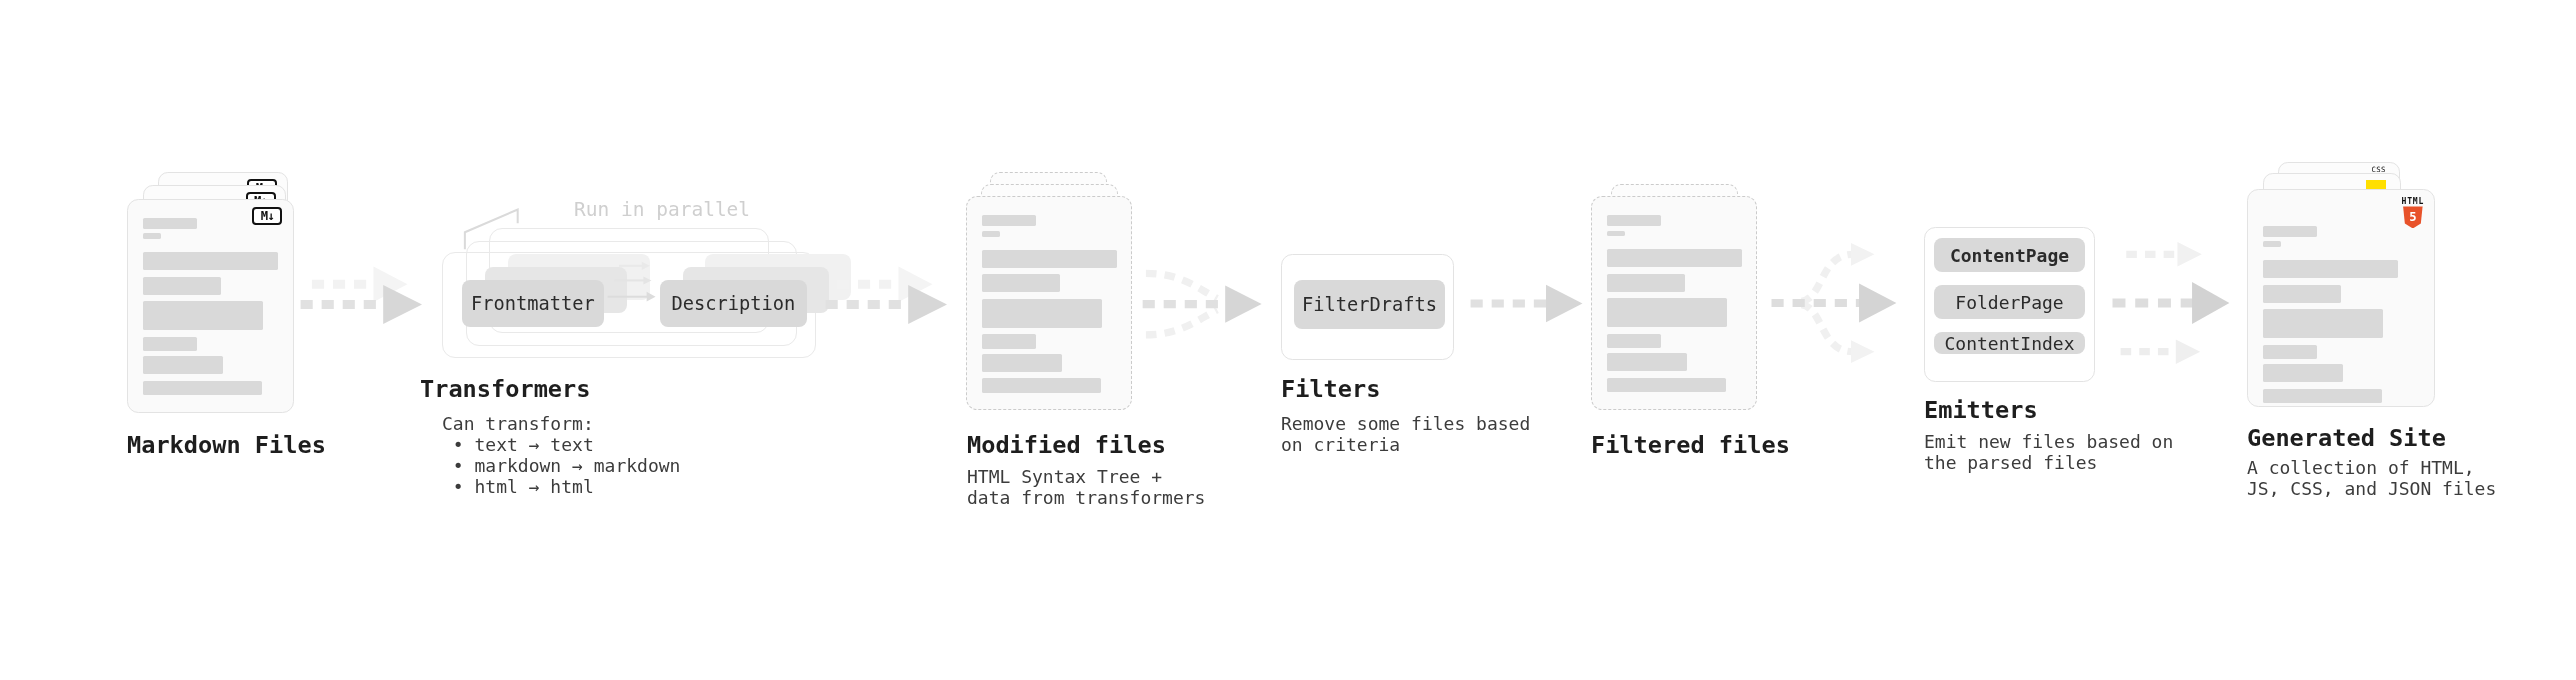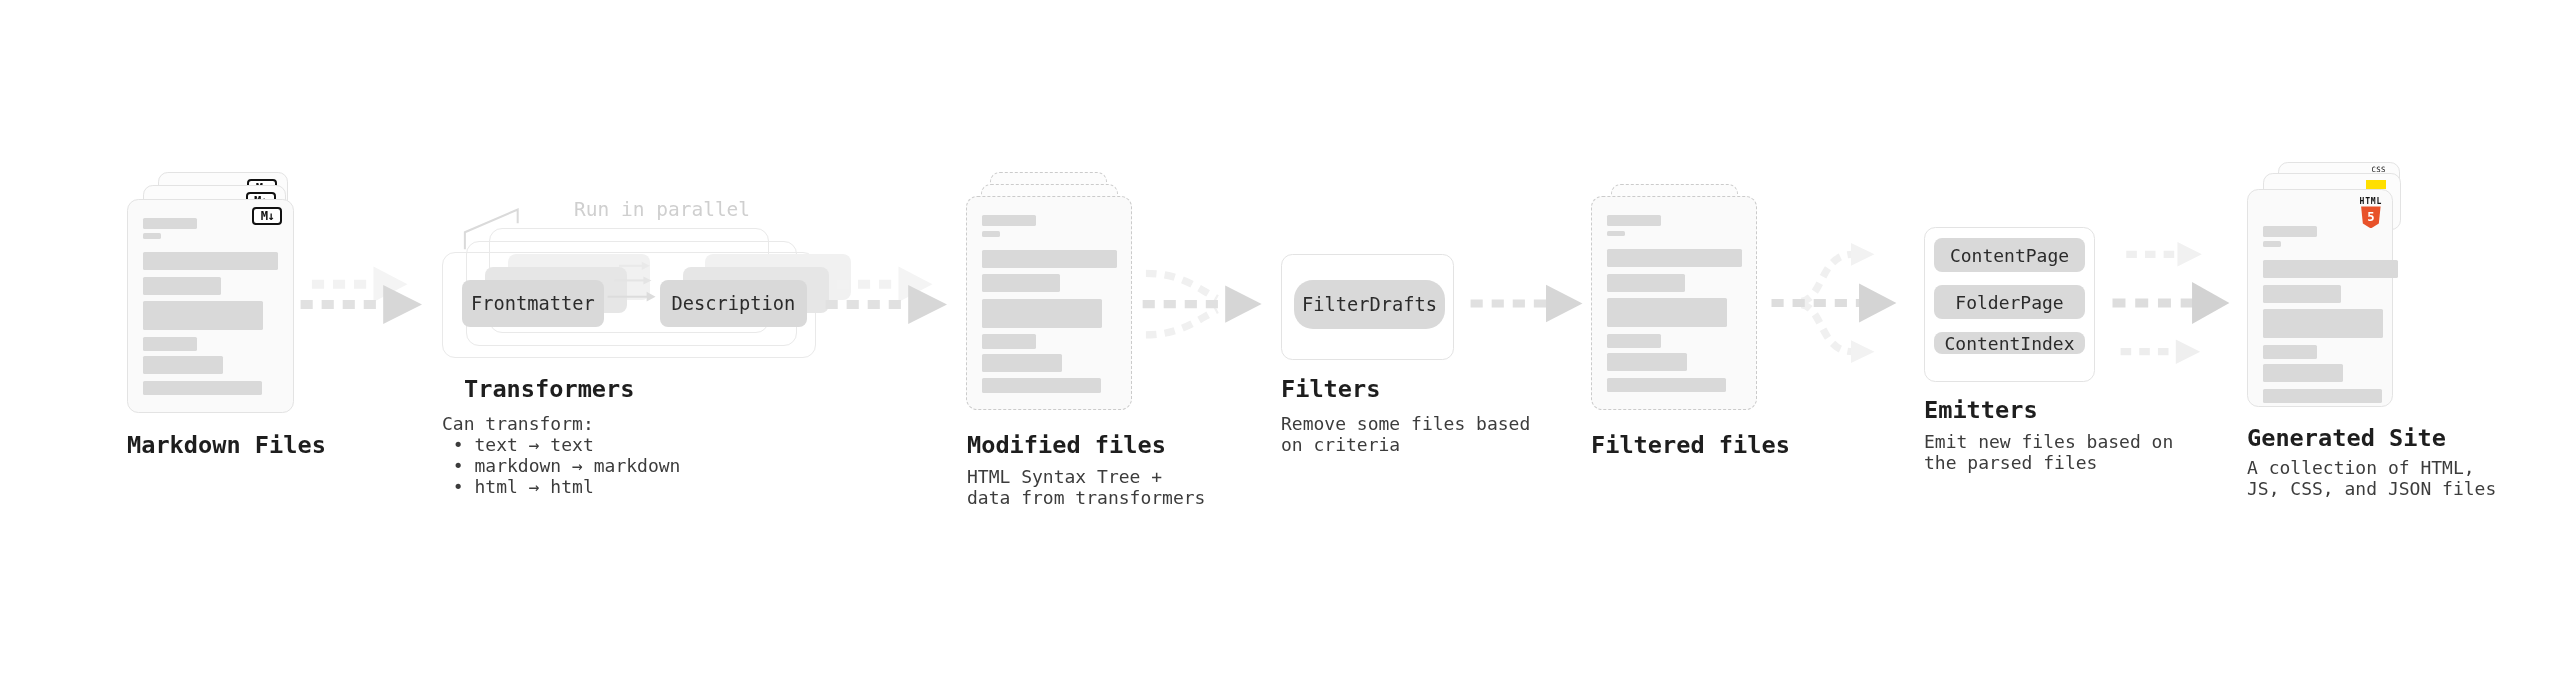--- a/index.html
+++ b/index.html
@@ -102,21 +102,21 @@
       <polygon points="46,25 46,35 56,30" fill="#e4e4e4"></polygon>
     <line x1="2" y1="50" x2="52" y2="50" stroke="#dcdcdc" stroke-width="2.5"></line>
       <polygon points="50,44 50,56 61,50" fill="#dcdcdc"></polygon>
   </svg>
 
   <svg style="left:460px; top:202px;" width="65" height="54" viewBox="0 0 80 66">
     <path d="M 6,58 L 6,37 L 71,9 L 71,26" fill="none" stroke="#dadada" stroke-width="2.5"></path>
   </svg>
   <div class="annotation" style="left:528px; top:198px;margin-left:46px;">Run in parallel</div>
 
-  <div class="stage-label" style="left:464px; top:375px;">Transformers</div>
+  <div class="stage-label" style="left:420px; top:375px;">Transformers</div>
   <div class="stage-desc" style="left:442px; top:413px;">Can transform:
  • text → text
  • markdown → markdown
  • html → html</div>
 
   <svg style="left:819px; top:260px;" width="150" height="85" viewBox="0 0 185 105">
     <line x1="22" y1="30" x2="100" y2="30" stroke="#f2f2f2" stroke-width="11" stroke-dasharray="15 11"></line>
     <polygon points="98,8 98,52 140,30" fill="#f4f4f4"></polygon>
     <line x1="8" y1="55" x2="112" y2="55" stroke="#e1e1e1" stroke-width="11" stroke-dasharray="15 11"></line>
     <polygon points="110,31 110,79 158,55" fill="#d7d7d7"></polygon>
@@ -143,21 +143,21 @@
 data from transformers</div>
 
   <svg style="left:1136px; top:262px;" width="142" height="85" viewBox="0 0 175 105">
     <path d="M 12,14 C 55,14 75,32 100,45" fill="none" stroke="#f0f0f0" stroke-width="9" stroke-dasharray="13 10"></path>
     <path d="M 12,90 C 55,90 75,72 100,59" fill="none" stroke="#f0f0f0" stroke-width="9" stroke-dasharray="13 10"></path>
     <line x1="8" y1="52" x2="112" y2="52" stroke="#e0e0e0" stroke-width="10" stroke-dasharray="15 11"></line>
     <polygon points="110,29 110,75 155,52" fill="#d6d6d6"></polygon>
   </svg>
 
   <div class="panel" style="left:1281px; top:254px; width:173px; height:106px;"></div>
-  <div class="chip" style="left:1294px; top:280px; width:151px; height:49px;border-radius:19px;">FilterDrafts</div>
+  <div class="chip" style="left:1294px; top:280px; width:151px; height:49px;">FilterDrafts</div>
   <div class="stage-label" style="left:1281px; top:375px;">Filters</div>
   <div class="stage-desc" style="left:1281px; top:413px;">Remove some files based
 on criteria</div>
 
   <svg style="left:1464px; top:267px;" width="134" height="73" viewBox="0 0 165 90">
     <line x1="8" y1="45" x2="103" y2="45" stroke="#e0e0e0" stroke-width="10" stroke-dasharray="15 11"></line>
     <polygon points="101,22 101,68 146,45" fill="#d6d6d6"></polygon>
   </svg>
 
   <div class="stack" style="left:1591px; top:184px; width:169px; height:232px;">
@@ -180,21 +180,21 @@
   <svg style="left:1765px; top:233px;" width="146" height="140" viewBox="0 0 180 172">
     <path d="M 45,84 C 72,80 68,26 108,26" fill="none" stroke="#f0f0f0" stroke-width="9" stroke-dasharray="12 9"></path>
     <polygon points="106,12 106,40 135,26" fill="#f2f2f2"></polygon>
     <path d="M 45,88 C 72,92 68,146 108,146" fill="none" stroke="#f0f0f0" stroke-width="9" stroke-dasharray="12 9"></path>
     <polygon points="106,132 106,160 135,146" fill="#f2f2f2"></polygon>
     <line x1="8" y1="86" x2="118" y2="86" stroke="#dddddd" stroke-width="10" stroke-dasharray="15 11"></line>
     <polygon points="116,62 116,110 162,86" fill="#d4d4d4"></polygon>
   </svg>
 
   <div class="panel" style="left:1924px; top:227px; width:171px; height:155px;"></div>
-  <div class="chip" style="left:1934px; top:238px; width:151px; height:34px; font-size:18px;">ContentPage</div>
+  <div class="chip" style="left:1934px; top:238px; width:151px; height:34px; font-size:18px;font-weight:bold;">ContentPage</div>
   <div class="chip" style="left:1934px; top:285px; width:151px; height:34px; font-size:18px;">FolderPage</div>
   <div class="chip" style="left:1934px; top:332px; width:151px; height:22px; font-size:18px;">ContentIndex</div>
   <div class="stage-label" style="left:1924px; top:396px;">Emitters</div>
   <div class="stage-desc" style="left:1924px; top:431px;">Emit new files based on
 the parsed files</div>
 
   <svg style="left:2106px; top:233px;" width="138" height="140" viewBox="0 0 170 172">
     <line x1="25" y1="26" x2="90" y2="26" stroke="#efefef" stroke-width="9" stroke-dasharray="13 10"></line>
     <polygon points="88,11 88,41 118,26" fill="#f1f1f1"></polygon>
     <line x1="8" y1="86" x2="108" y2="86" stroke="#dddddd" stroke-width="11" stroke-dasharray="16 12"></line>
@@ -206,21 +206,21 @@
   <div class="stack" style="left:2247px; top:162px; width:169px; height:252px;">
     <div class="card back" style="left:31px; top:0; width:122px;">
       <span class="css-badge" style="right:11.4px; top:2.4px;">
         <span class="css-word">CSS</span>
         <span class="css-bar"></span>
       </span>
     </div>
     <div class="card back" style="left:16.3px; top:11.4px; width:138px;">
       <span class="js-badge" style="right:14.6px; top:5.7px;"></span>
     </div>
-    <div class="card" style="left:0; top:27px; width:146px; height:218px;">
+    <div class="card" style="left:0; top:27px; width:188px; height:218px;">
       <span class="html5-badge" style="right:9.8px; top:5.7px;">
         <span class="html5-word">HTML</span>
         <span class="html5-shield">5</span>
       </span>
       <div class="bars" style="top:36px;">
         <i></i>
           <i></i>
           <i></i>
           <i></i>
           <i></i>

